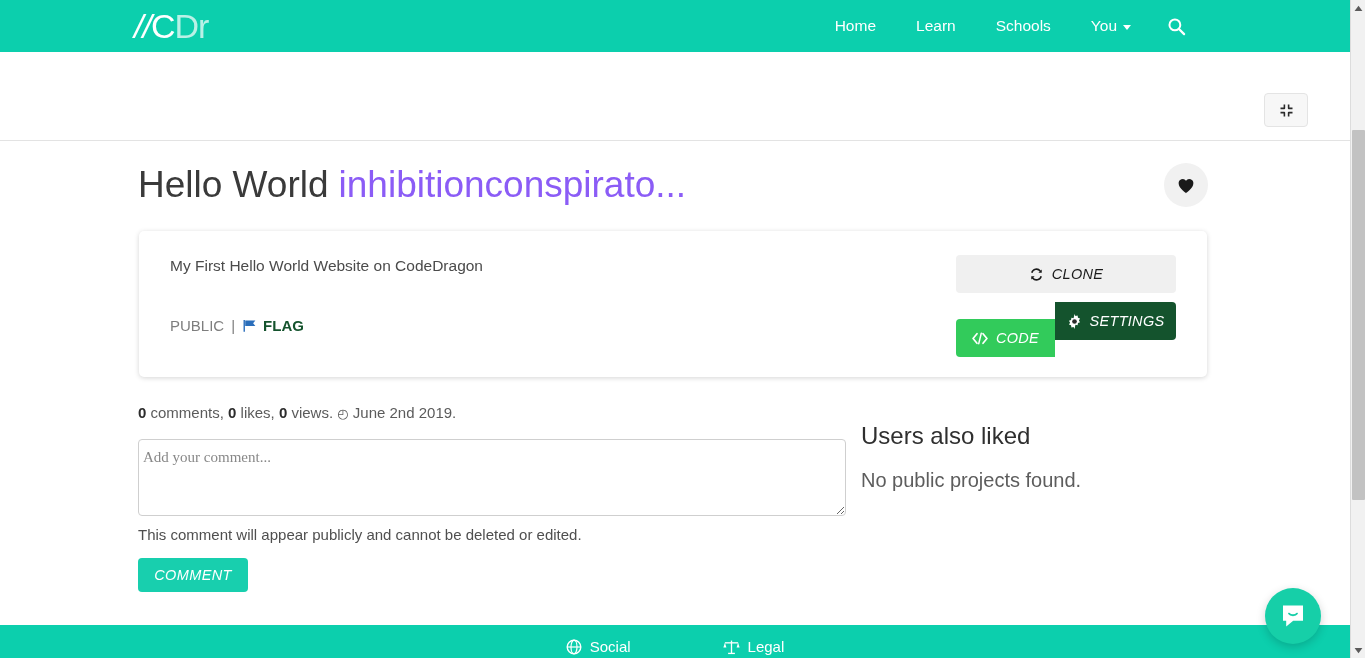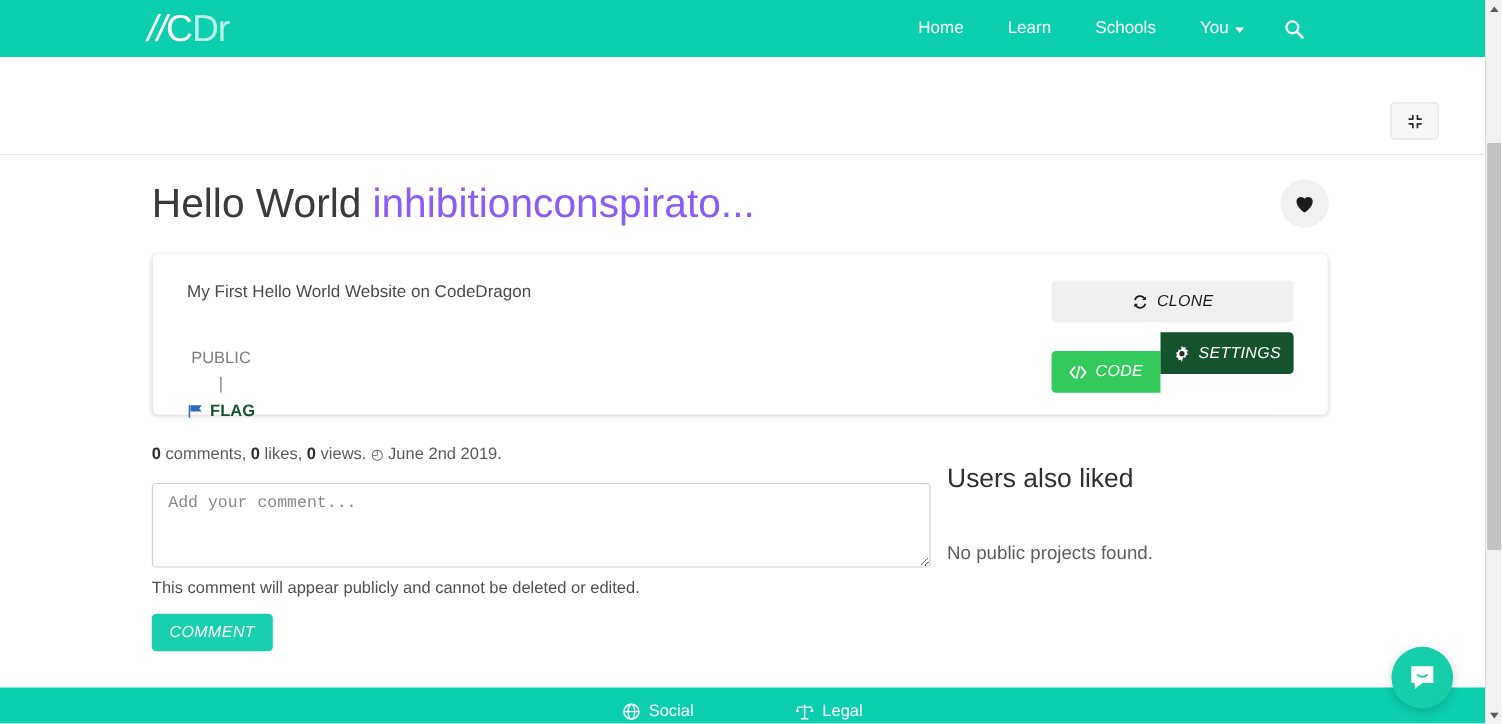--- a/index.html
+++ b/index.html
@@ -148,21 +148,20 @@
     color: #4b4b4b;
   }
   .card-meta {
     position: absolute;
     left: 31px; top: 86px;
     font-size: 15px;
     color: #7e7e7e;
     display: flex;
     align-items: center;
     gap: 7px;
-    flex-direction: column;
   }
   .flag-link {
     color: #14532d;
     font-weight: bold;
     text-decoration: none;
     display: inline-flex;
     align-items: center;
     gap: 6px;
     cursor: pointer;
   }
@@ -218,22 +217,22 @@
   }
   .stats b { color: #2c2c2c; }
   .clock-glyph { font-size: 13px; }
 
   .comment-box {
     position: absolute;
     left: 138px; top: 298px;
     width: 708px; height: 77px;
     border: 1px solid #cfcfcf;
     border-radius: 4px;
-    padding: 9px 14px;
-    font-family: Liberation Mono, monospace;
+    padding: 9px 4px;
+    font-family: Liberation Serif, serif;
     font-size: 15px;
     color: #5a5a5a;
     resize: vertical;
     outline: none;
     background: #ffffff;
   }
   .comment-box::placeholder { color: #888888; }
 
   .comment-note {
     position: absolute;
@@ -256,23 +255,22 @@
   .side-title {
     position: absolute;
     left: 861px; top: 281px;
     font-size: 24px;
     font-weight: 400;
     color: #2f2f2f;
   }
   .side-empty {
     position: absolute;
     left: 861px; top: 328px;
-    font-size: 17px;
+    font-size: 20px;
     color: #5d5d5d;
-    margin-top: 24px;
   }
 
   
   .footer {
     position: absolute;
     left: 0; top: 625px;
     width: 1350px;
     height: 33px;
     background: #0ccfad;
     overflow: hidden;

